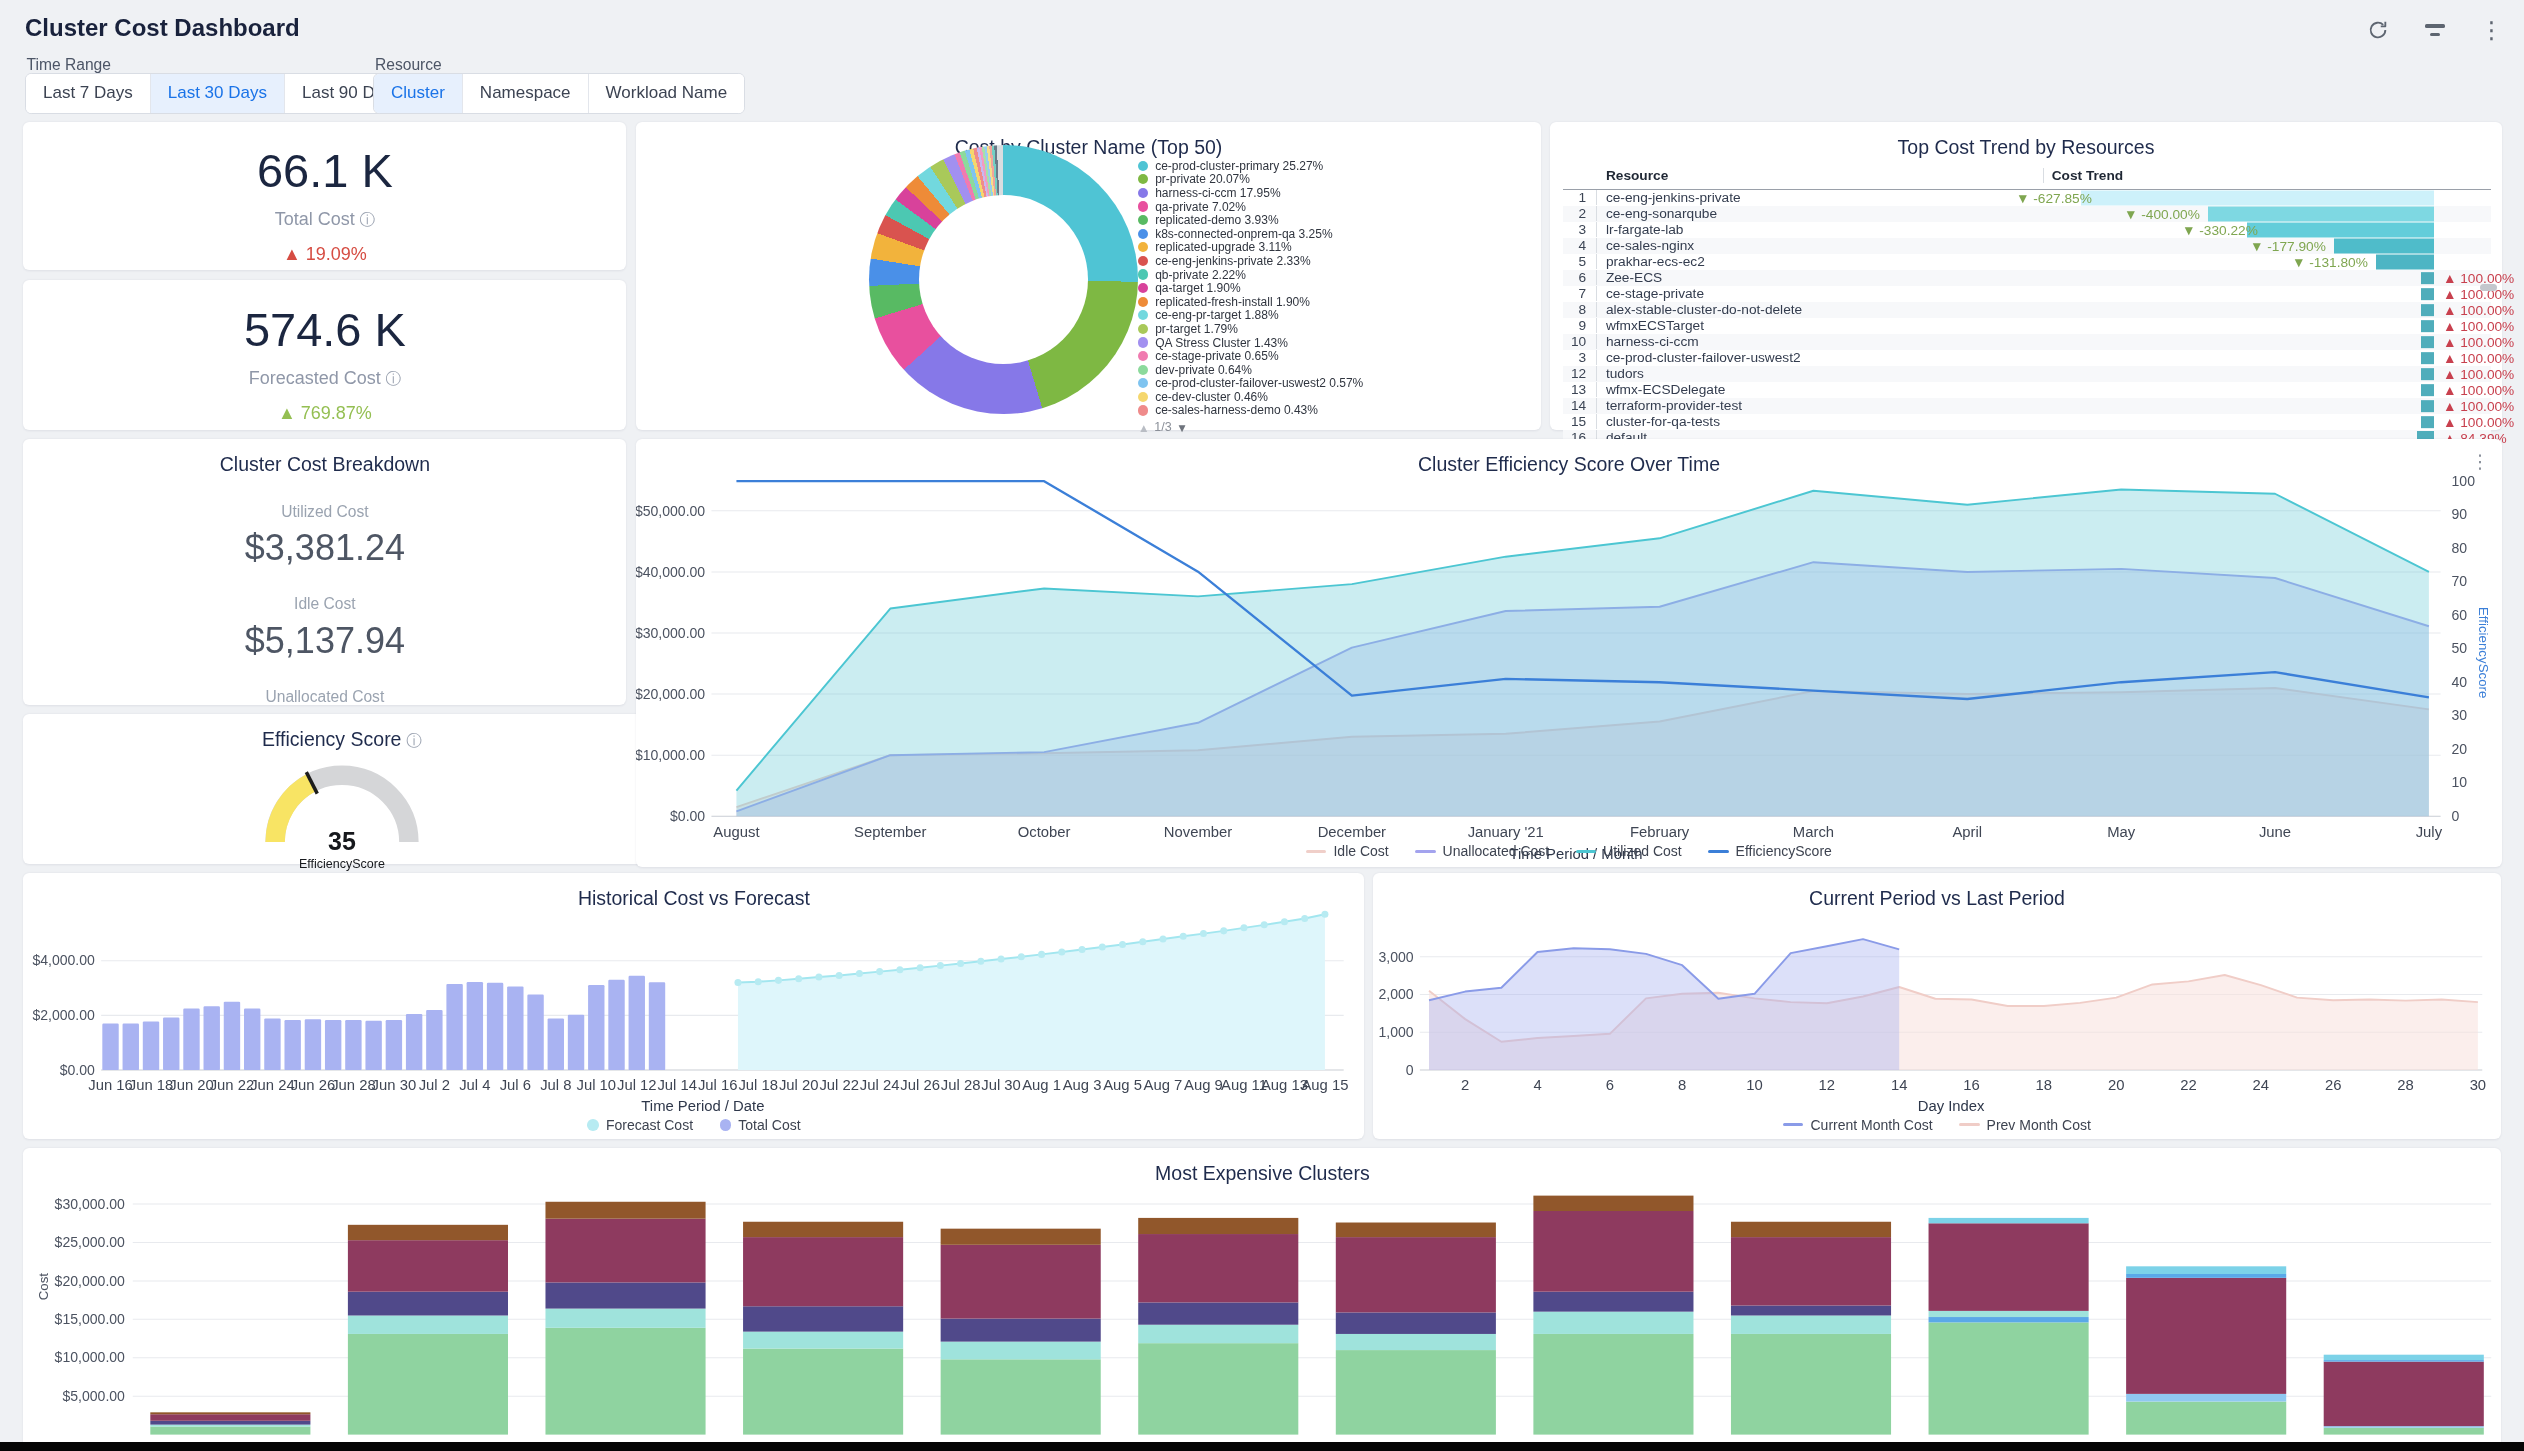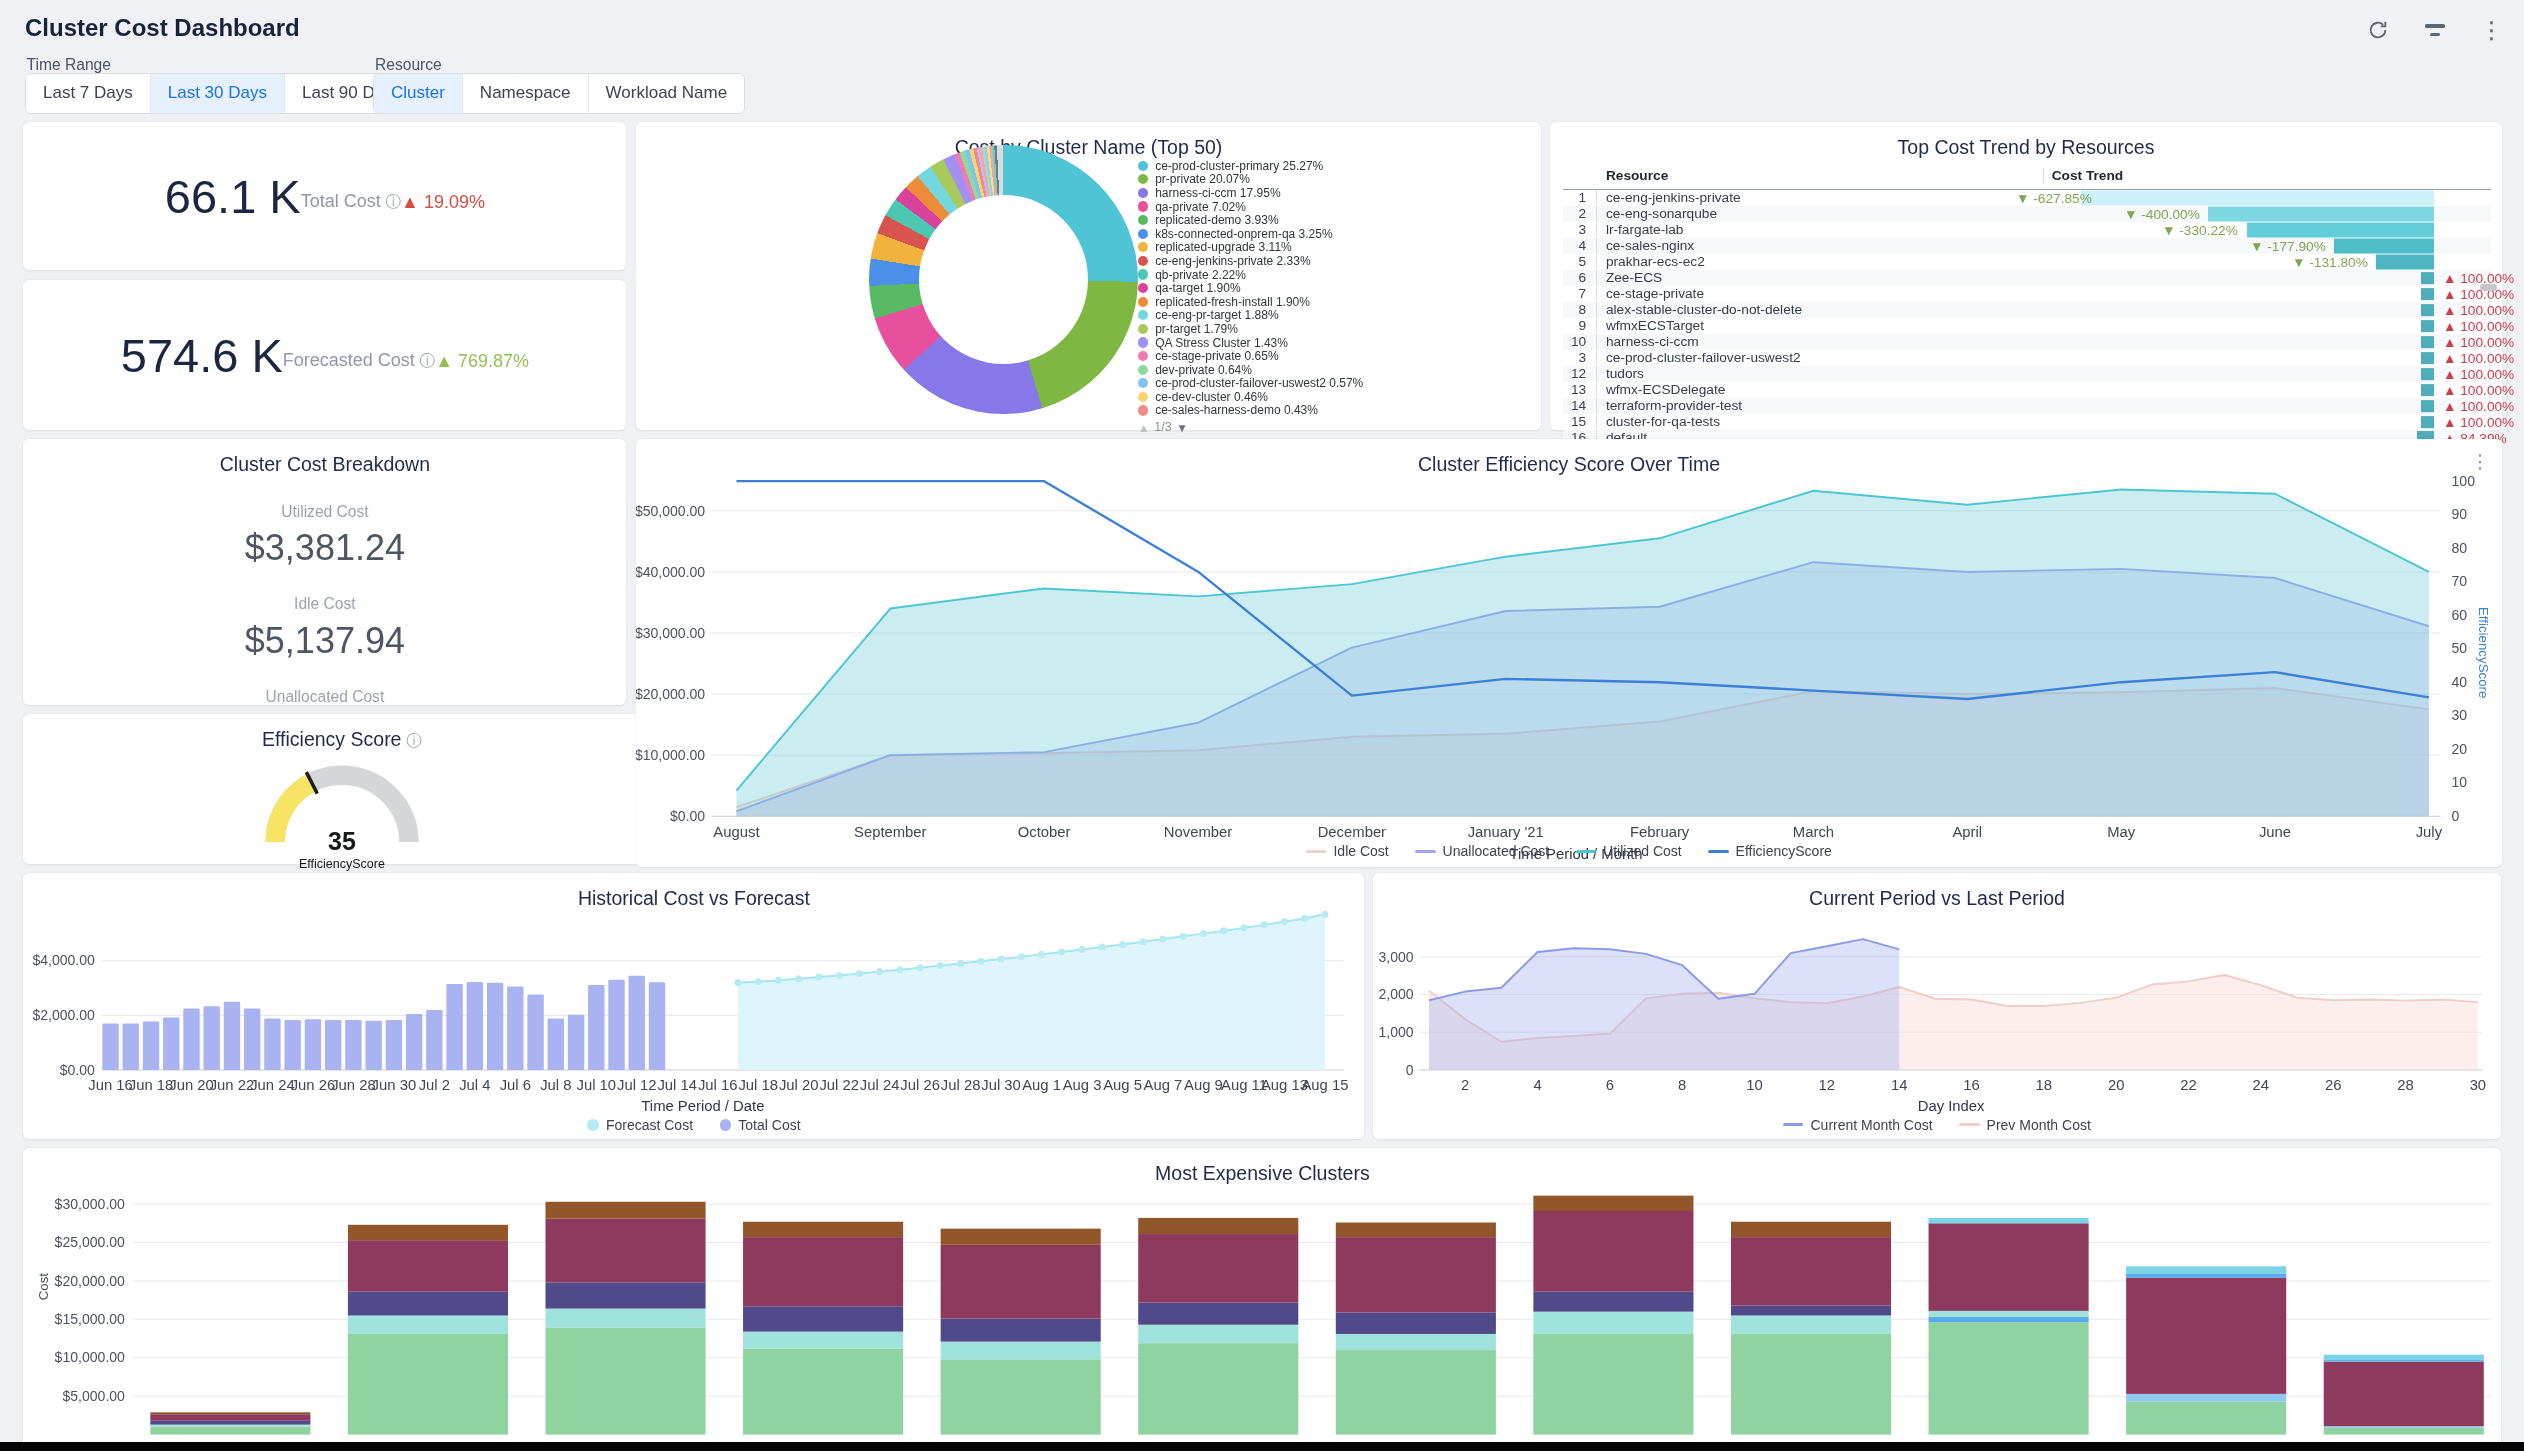--- a/index.html
+++ b/index.html
@@ -15,21 +15,21 @@
   .kebab{font-size:23.4px;letter-spacing:0;color:#5d6570;line-height:23.4px;}
   .filter-glyph{display:flex;flex-direction:column;gap:5.5px;align-items:center;}
   .filter-glyph i{display:block;height:3.1px;border-radius:1.6px;background:#5d6570;}
   
   .flabel{position:absolute;font-size:15.6px;color:#4c5566;}
   .btn-group{position:absolute;display:flex;background:#fff;border:0.8px solid #d9dde4;border-radius:6.2px;overflow:hidden;}
   .btn{font-size:17px;color:#3c4352;padding:9.4px 17px;border-right:0.8px solid #e3e6ec;cursor:pointer;background:#fff;white-space:nowrap;}
   .btn:last-child{border-right:none;}
   .btn.active{background:#e7f0fd;color:#1a73e8;}
   
-  .stat{display:flex;flex-direction:row;align-items:center;justify-content:center;height:100%;}
+  .stat{display:flex;flex-direction:column;align-items:center;justify-content:center;height:100%;margin-top:8px;}
   .stat .num{font-size:47px;font-weight:500;color:#1b2640;}
   .stat .lbl{font-size:18px;color:#8f97a8;margin-top:11px;}
   .stat .delta{font-size:18px;margin-top:12.5px;font-weight:500;}
   .delta.bad{color:#d64c42;} .delta.good{color:#94bf52;}
   .info{color:#9aa2b0;font-size:15.6px;margin-left:4.7px;cursor:pointer;}
   
   .bd-item{text-align:center;margin-top:26.6px;}
   .bd-item .bl{font-size:15.6px;color:#9aa3b0;}
   .bd-item .bv{font-size:36px;color:#4e5664;margin-top:6.2px;}
   
@@ -241,21 +241,21 @@
           <div class="c-trend">
             <div class="tbar" style="background: rgb(126, 216, 226); right: 53px; width: 226px;"></div>
             <div class="tlab neg" style="right: 287px; text-align: center;">▼ -400.00%</div>
           </div>
         </div>
         <div class="trow">
           <div class="c-idx">3</div>
           <div class="c-name">lr-fargate-lab</div>
           <div class="c-trend">
             <div class="tbar" style="background: rgb(99, 205, 218); right: 53px; width: 187px;"></div>
-            <div class="tlab neg" style="right: 249px; margin-left: 28px;">▼ -330.22%</div>
+            <div class="tlab neg" style="right: 229px; margin-left: 28px;">▼ -330.22%</div>
           </div>
         </div>
         <div class="trow alt">
           <div class="c-idx">4</div>
           <div class="c-name">ce-sales-nginx</div>
           <div class="c-trend">
             <div class="tbar" style="background: rgb(79, 188, 202); right: 53px; width: 100px;"></div>
             <div class="tlab neg" style="right: 161px;">▼ -177.90%</div>
           </div>
         </div>

